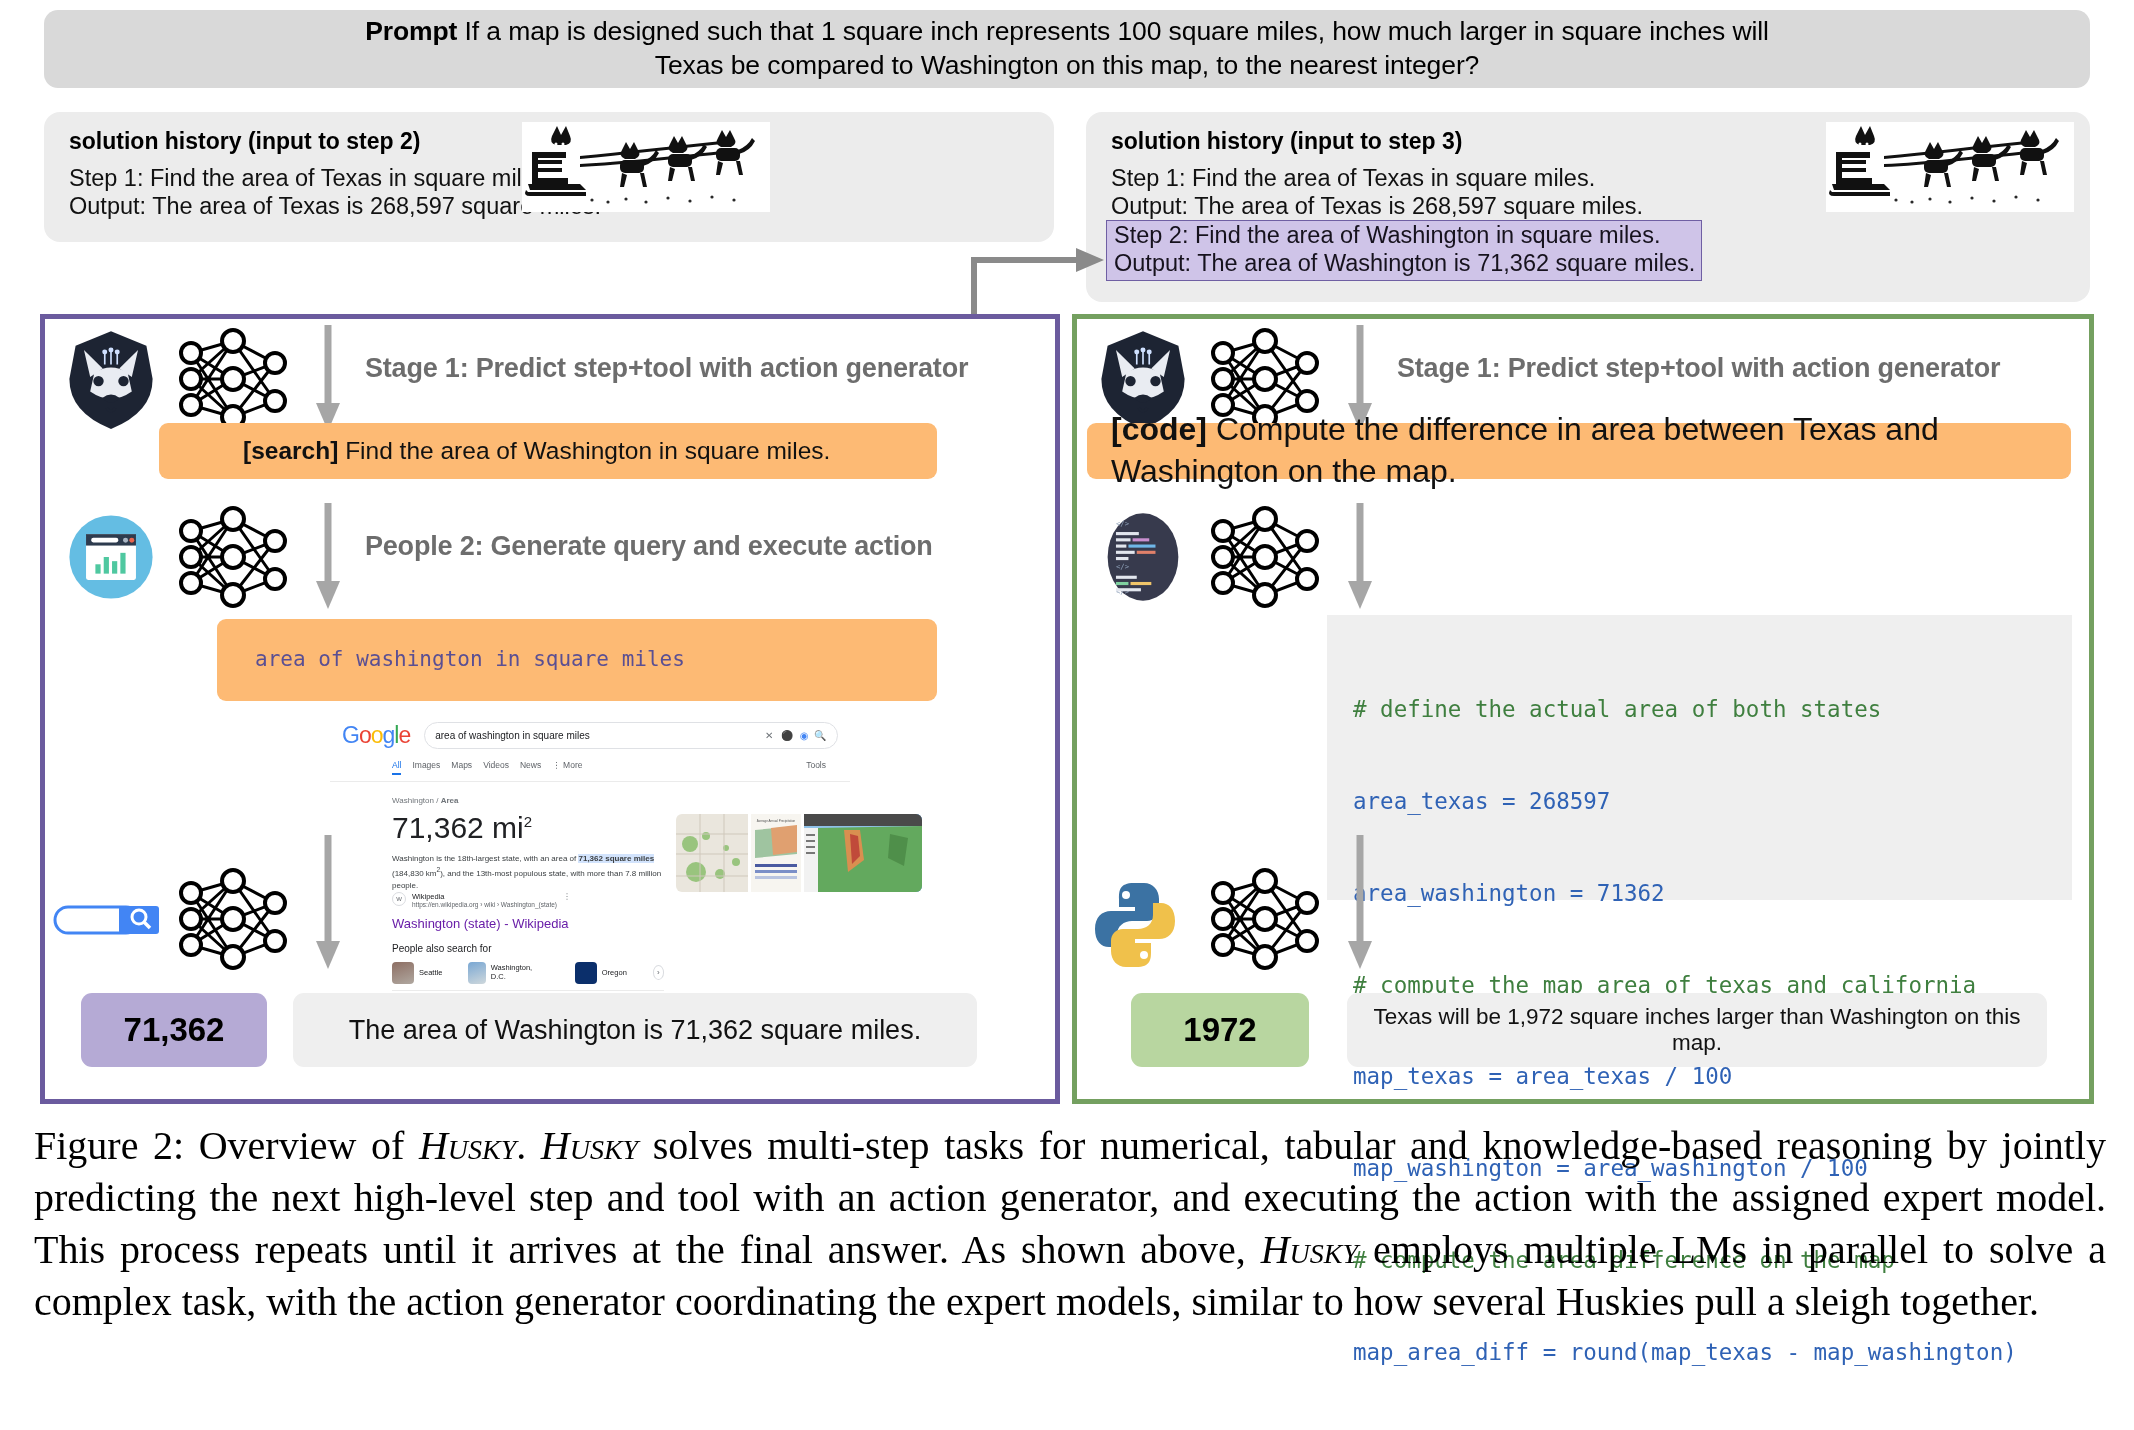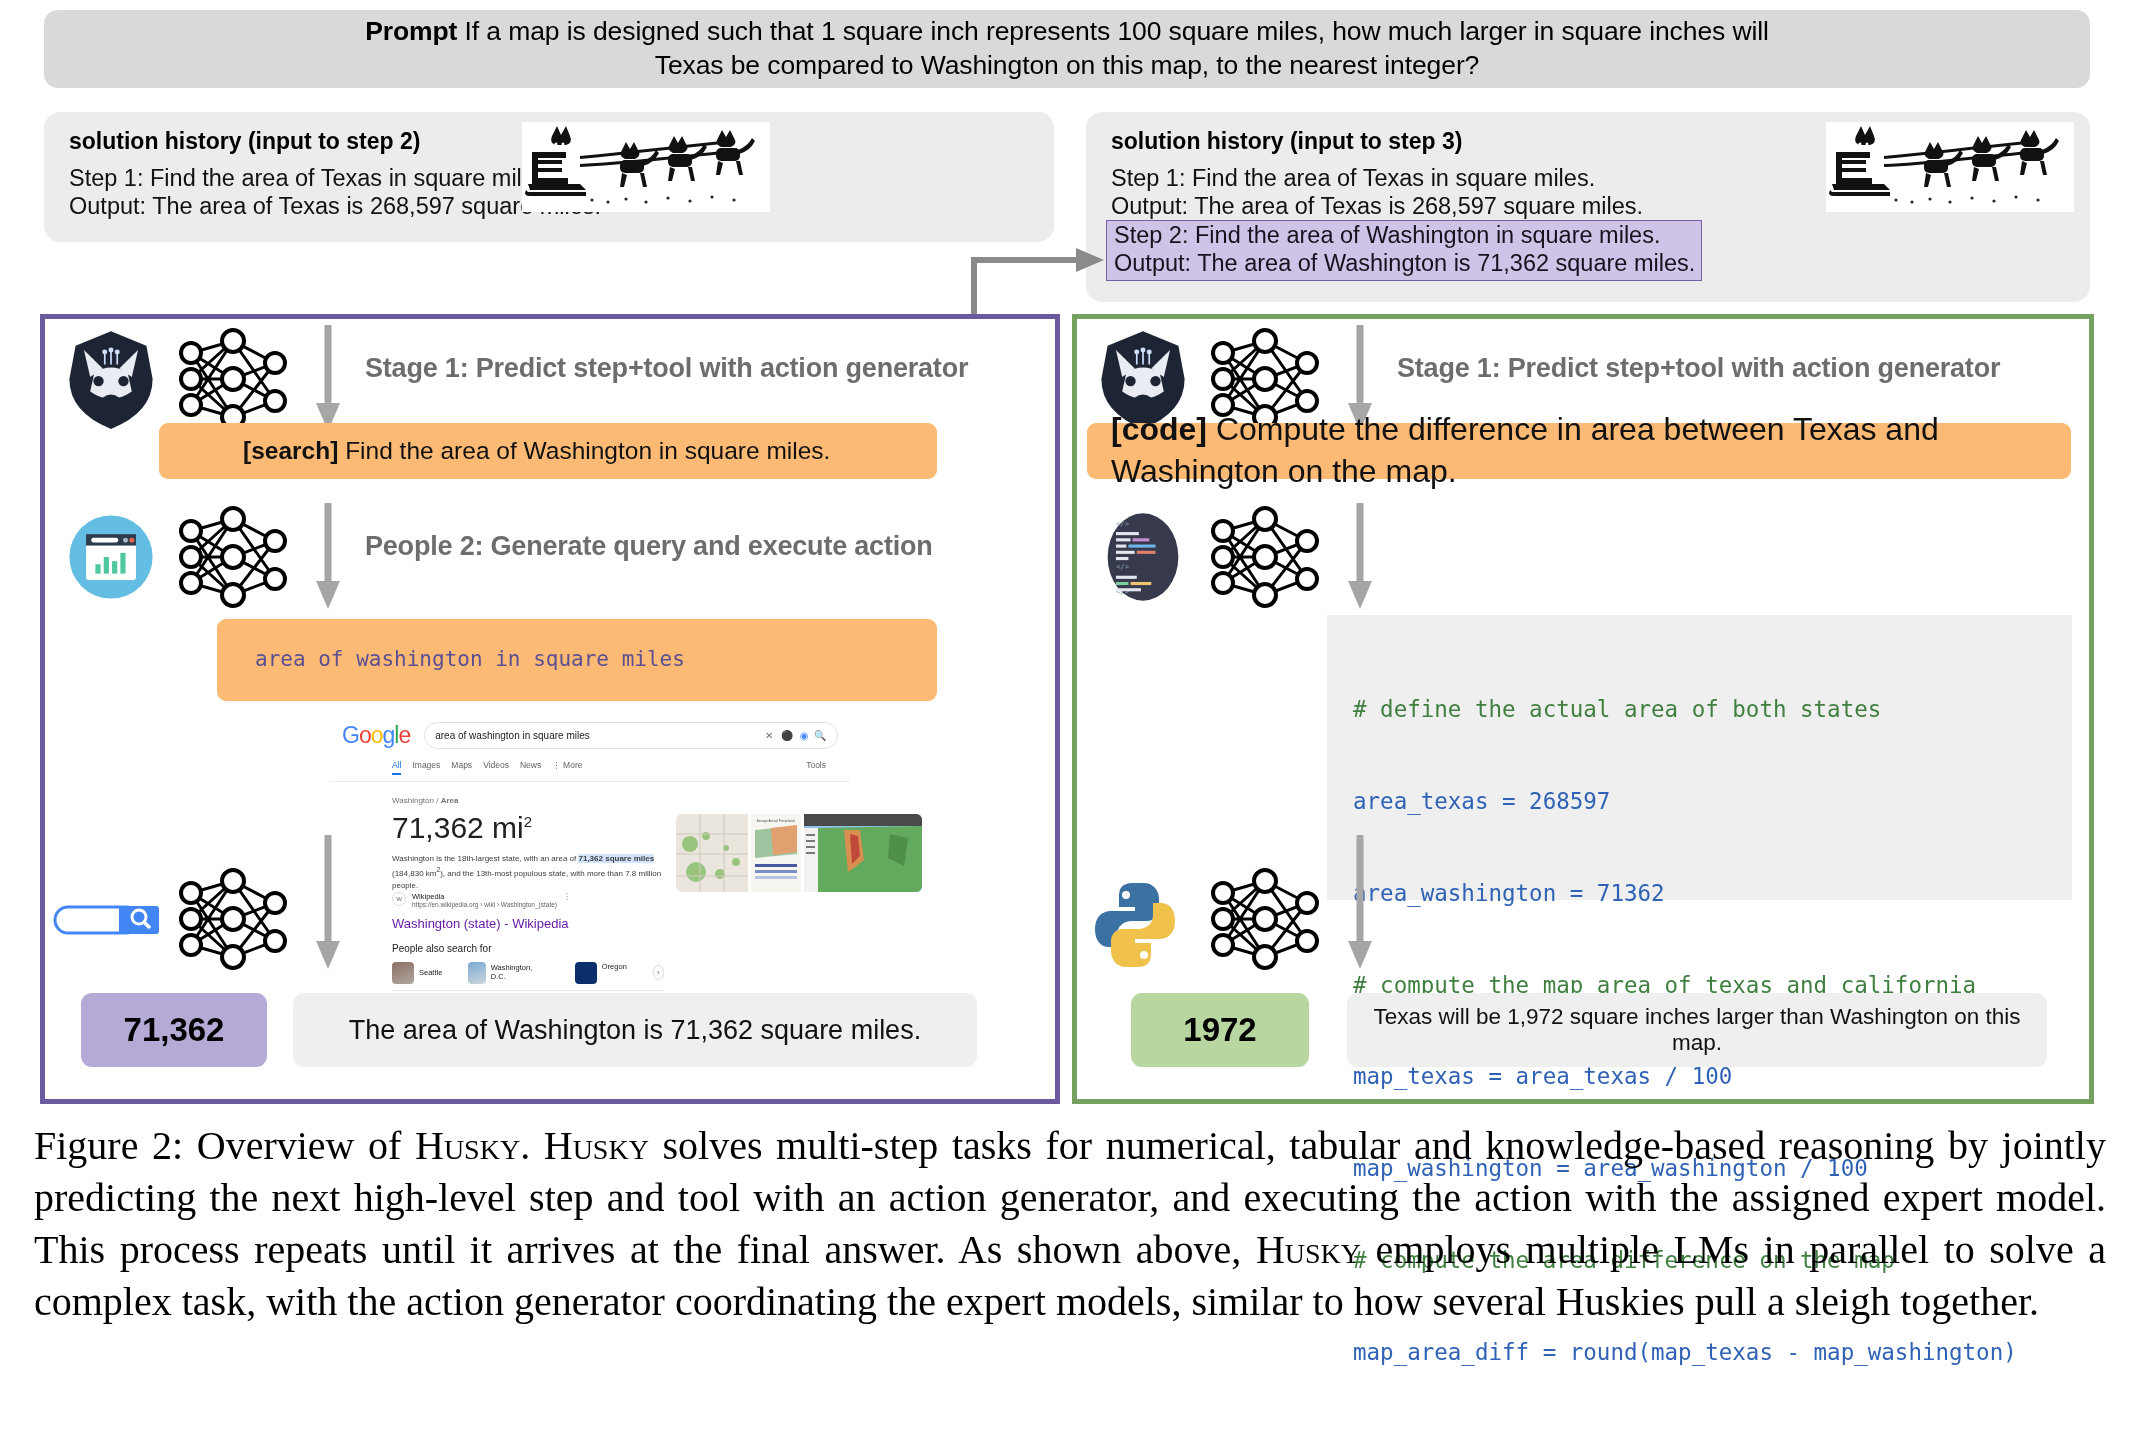--- a/index.html
+++ b/index.html
@@ -106,21 +106,21 @@
                white-space:pre; }
   .c-comment { color:#3f7f3f; }
   .c-code    { color:#2f62b5; }
 
   
   #caption {
     position:absolute; left:34px; top:1120px; width:2072px;
     font-family:"Liberation Serif", serif; font-size:40px; line-height:1.30;
     color:#000; text-align:justify; text-align-last:left;
   }
-  .sc { font-variant:small-caps; }
+  .sc { font-variant:small-caps;font-style:italic; }
 
   
   .serp-row { display:flex; align-items:center; }
   .g-logo { font-family:"Liberation Sans", sans-serif; font-size:23px; font-weight:500; letter-spacing:-1px;}
   .g-b{color:#4285F4}.g-r{color:#EA4335}.g-y{color:#FBBC05}.g-g{color:#34A853}
   .searchbar { flex:1; height:27px; border:1px solid #dfe1e5; border-radius:14px;
                display:flex; align-items:center; padding:0 10px; font-size:10px; color:#202124; }
   .serp-tabs { font-size:8.5px; color:#5f6368; display:flex; gap:11px; padding-left:62px; margin-top:11px;}
   .serp-tabs .act { color:#1a73e8; border-bottom:2px solid #1a73e8; padding-bottom:3px;}
   .serp-div { border-top:1px solid #ebebeb; margin-top:6px; }
@@ -406,21 +406,21 @@
         <div class="pasf">People also search for</div>
         <div class="pasf-items">
           <div style="display:flex;align-items:center;">
             <div class="pasf-thumb" style="background:linear-gradient(160deg,#8d6e63,#b0a8a0);"></div>
             <span class="pasf-lbl">Seattle</span>
           </div>
           <div style="display:flex;align-items:center;">
             <div class="pasf-thumb" style="background:linear-gradient(160deg,#79a7d3,#cfd8dc);"></div>
             <span class="pasf-lbl" style="max-width:46px;line-height:1.15;">Washington, D.C.</span>
           </div>
-          <div style="display:flex;align-items:flex-start;padding-left:12px;">
+          <div style="display:flex;align-items:center;padding-left:12px;">
             <div class="pasf-thumb" style="background:#0b2f6b;"></div>
             <span class="pasf-lbl">Oregon</span>
           </div>
           <div style="width:15px;height:15px;border:1px solid #dadce0;border-radius:50%;font-size:8px;color:#5f6368;display:flex;align-items:center;justify-content:center;">›</div>
         </div>
         <div class="feedback">Feedback</div>
       </div>
 
       <div style="margin-left:12px; padding-top:18px;">
         <div style="display:flex; gap:3px;">

